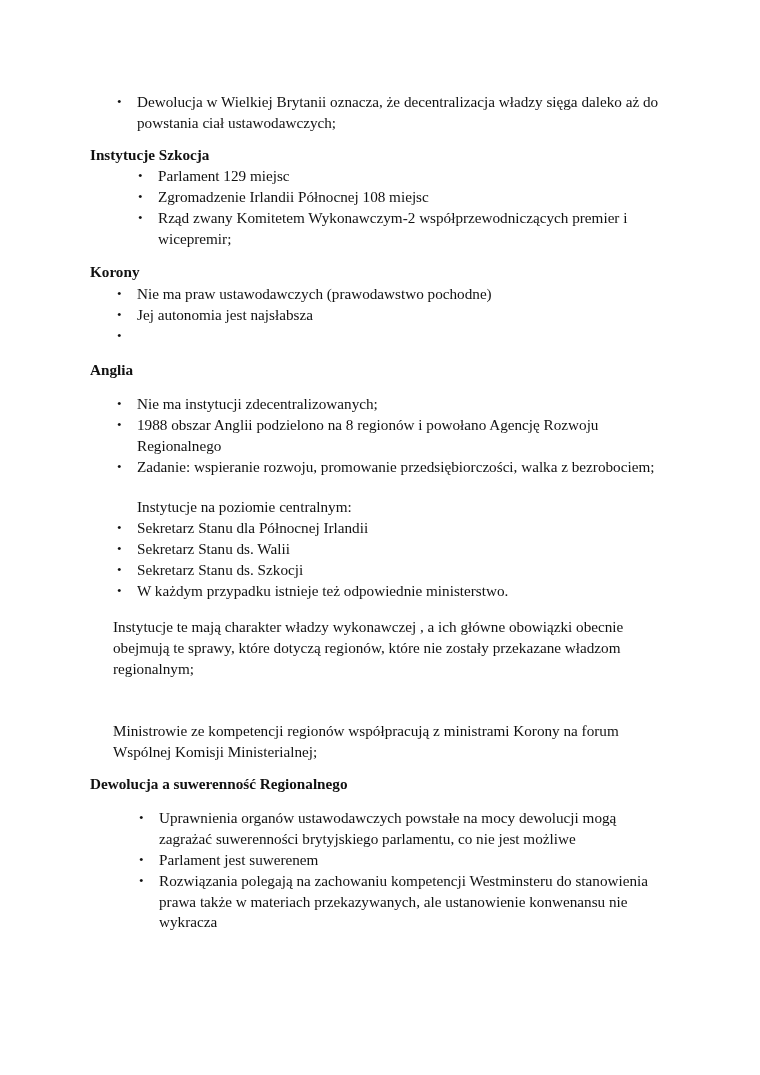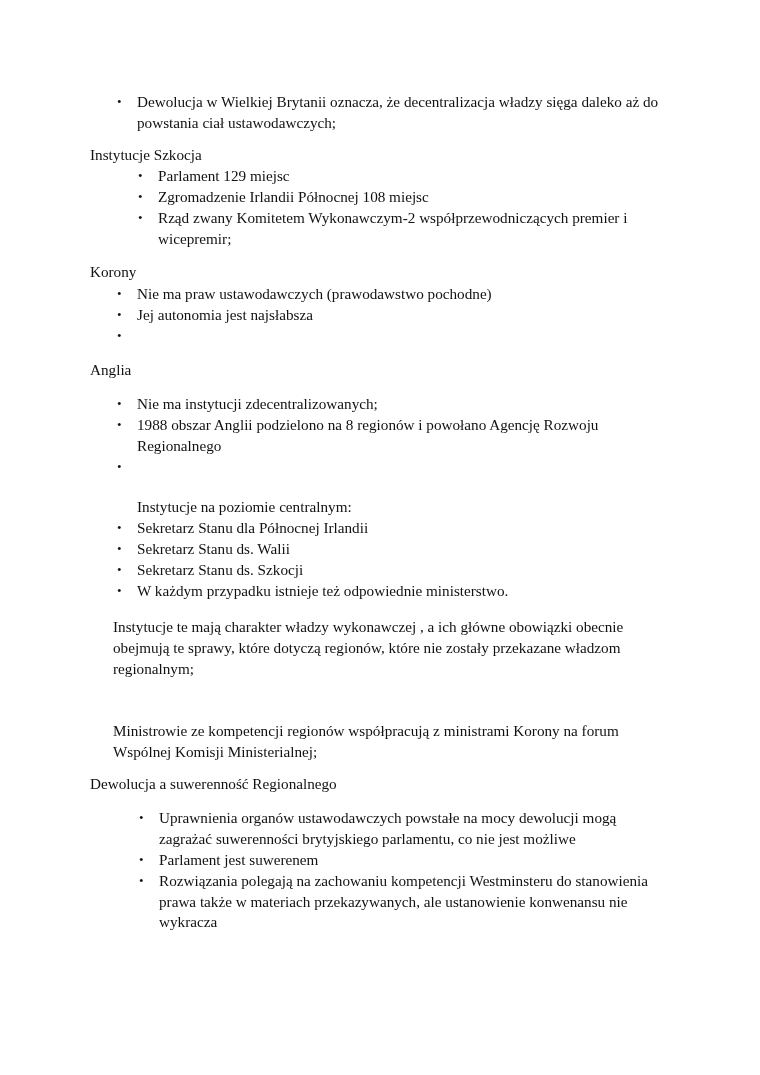--- a/index.html
+++ b/index.html
@@ -2,21 +2,21 @@
 <html><head>
 <meta charset="utf-8">
 <style>
   html, body { margin: 0; padding: 0; background: #ffffff; }
   body { width: 760px; height: 1075px; position: relative; overflow: hidden;
          font-family: "Liberation Serif", serif; font-size: 15.2px; color: #111; }
   .page { position: absolute; left: 0; top: 0; width: 760px; height: 1075px; }
   .blk { position: absolute; line-height: 20.5px; }
   .bullet-item { position: absolute; line-height: 20.5px; }
   .bullet-item .dot { position: absolute; left: -20px; top: 0; font-size: 13px; }
-  .heading { position: absolute; font-weight: normal; line-height: 20px; }
+  .heading { position: absolute; font-weight: bold; line-height: 20px; }
   .para { position: absolute; line-height: 21px; }
 </style>
 </head>
 <body>
 
 <div class="page">
 
   <div class="bullet-item" style="left:137px; top:92px; width:540px;">
     <span class="dot">•</span>
     <span>Dewolucja w Wielkiej Brytanii oznacza, że decentralizacja władzy sięga daleko aż do powstania ciał ustawodawczych;</span>
@@ -53,20 +53,21 @@
   <div class="bullet-item" style="left:137px; top:394px; width:520px;">
     <span class="dot">•</span>
     <span>Nie ma instytucji zdecentralizowanych;</span>
   </div>
   <div class="bullet-item" style="left:137px; top:415px; width:490px;">
     <span class="dot">•</span>
     <span>1988 obszar Anglii podzielono na 8 regionów i powołano Agencję Rozwoju Regionalnego</span>
   </div>
   <div class="bullet-item" style="left:137px; top:457px; width:540px;">
     <span class="dot">•</span>
+    <span>Zadanie: wspieranie rozwoju, promowanie przedsiębiorczości, walka z bezrobociem;</span>
   </div>
 
   <div class="blk" style="left:137px; top:497px;">Instytucje na poziomie centralnym:</div>
   <div class="bullet-item" style="left:137px; top:518px; width:520px;">
     <span class="dot">•</span>
     <span>Sekretarz Stanu dla Północnej Irlandii</span>
   </div>
   <div class="bullet-item" style="left:137px; top:539px; width:520px;">
     <span class="dot">•</span>
     <span>Sekretarz Stanu ds. Walii</span>

